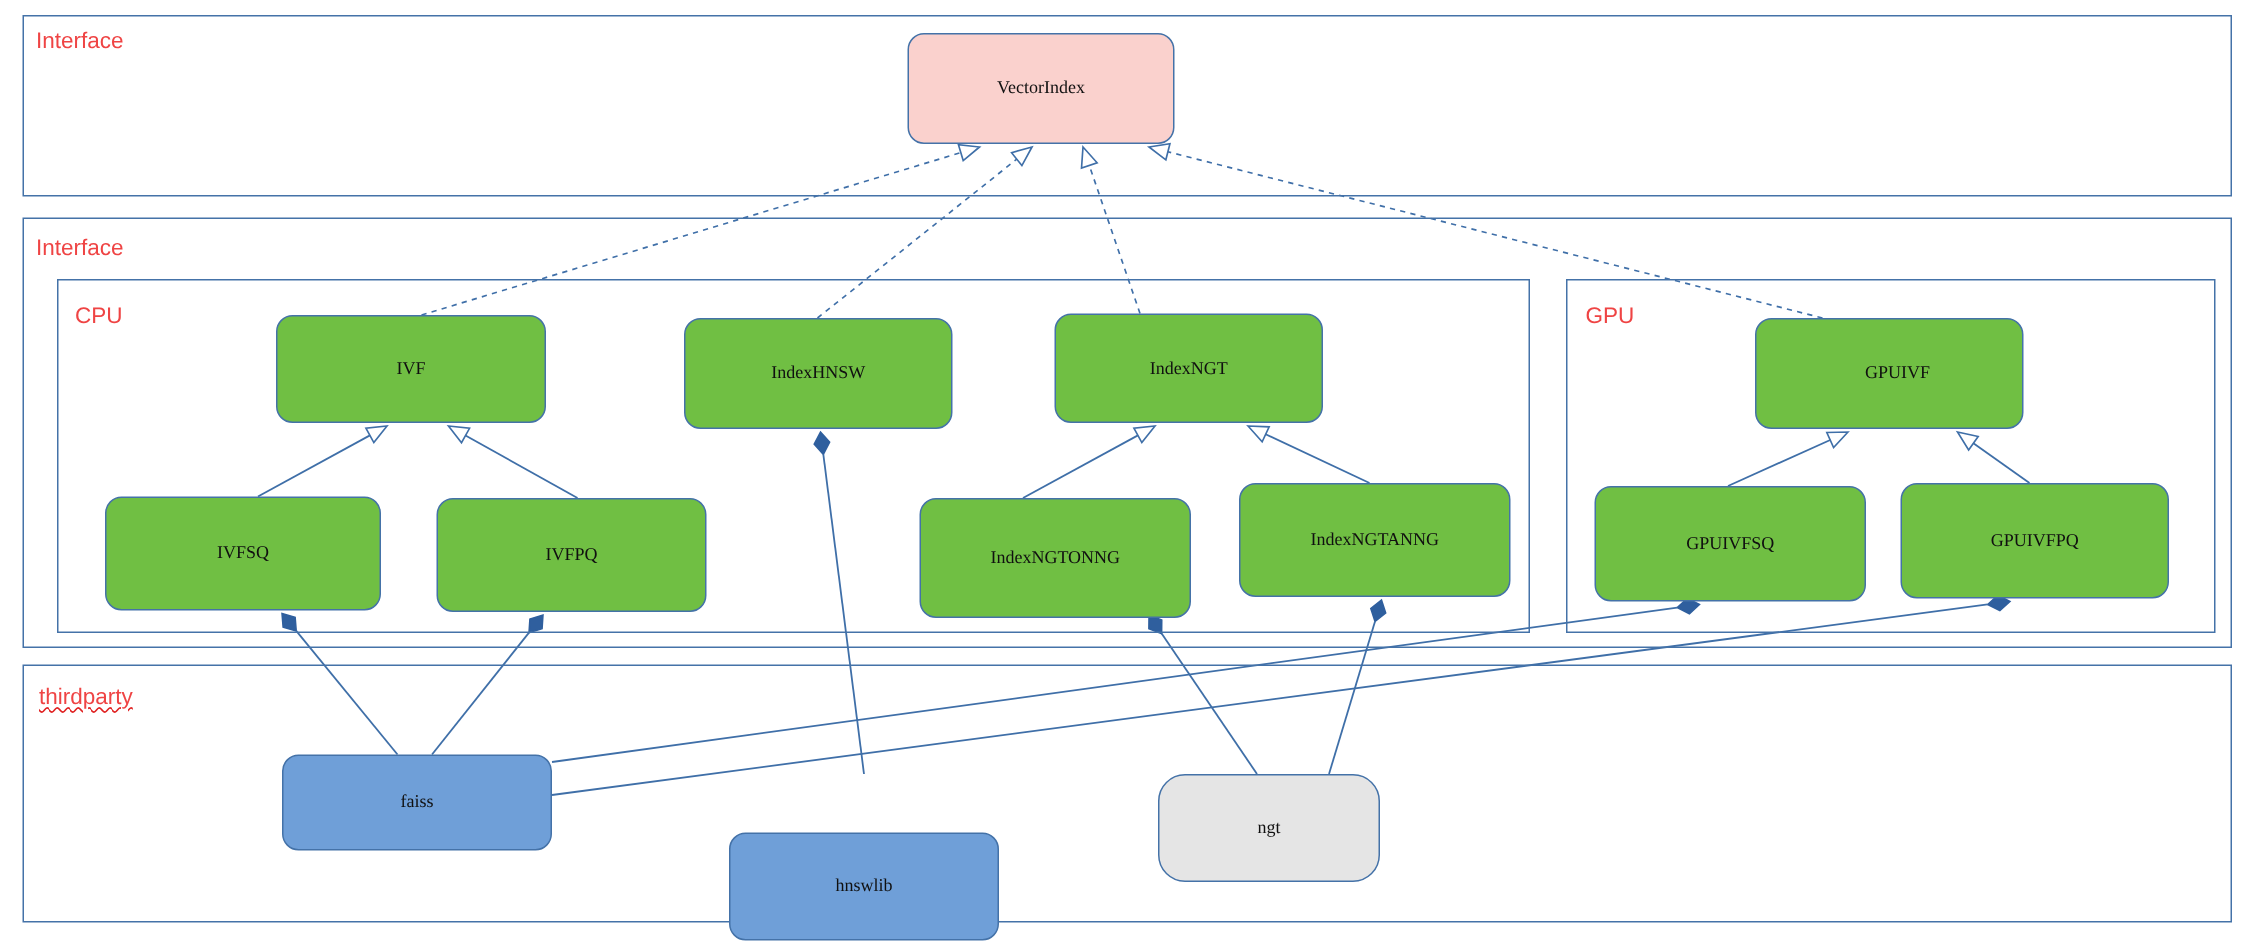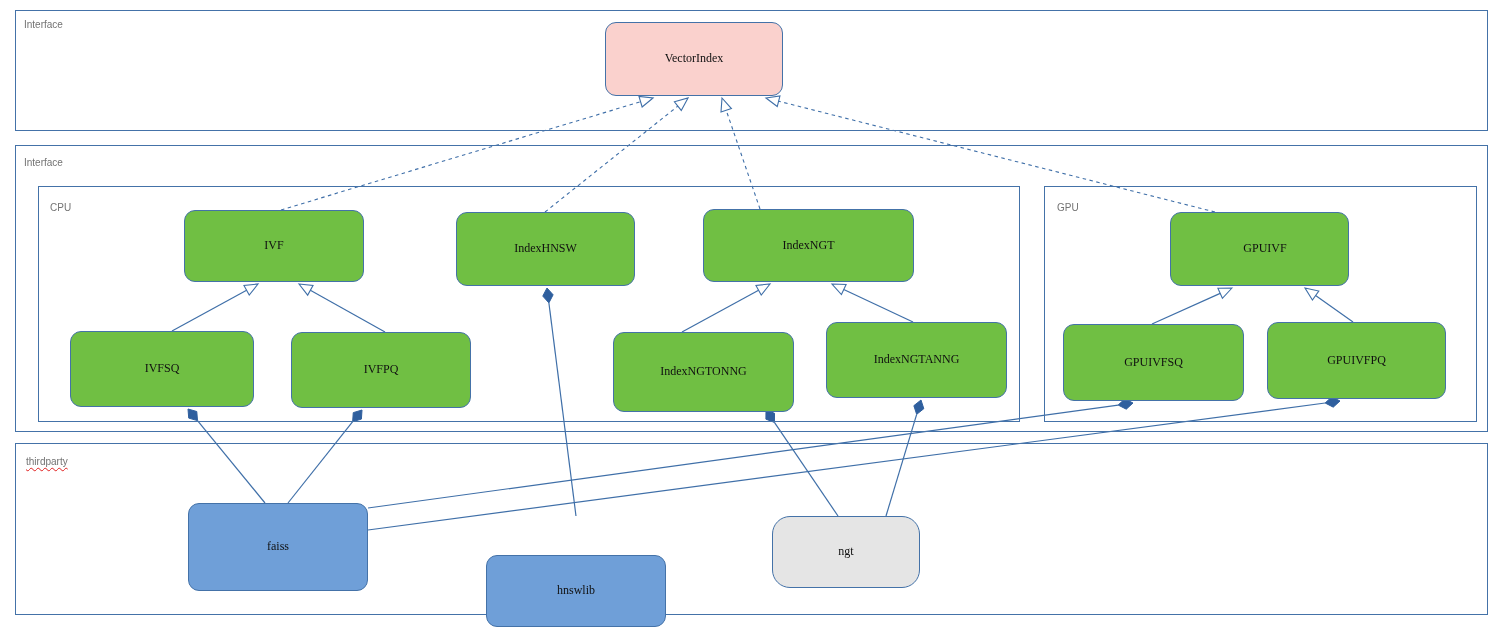--- a/index.html
+++ b/index.html
@@ -17,22 +17,22 @@
   }
   .group {
     position: absolute;
     border: 1.3px solid #4472a8;
     background: transparent;
     box-sizing: border-box;
   }
   .group-label {
     position: absolute;
     font-family: "Liberation Sans", sans-serif;
-    font-size: 10px;
-    color: #737373;
+    font-size: 15px;
+    color: #ef4444;
     white-space: nowrap;
     line-height: 1;
   }
   .group-label.misspelled {
     text-decoration: underline;
     text-decoration-color: #e02020;
     text-decoration-style: wavy;
     text-decoration-thickness: 1px;
     text-underline-offset: 2px;
   }
@@ -114,25 +114,25 @@
       <div class="group-label" style="left: 50px; top: 203px;">CPU</div>
       <div class="group" style="left: 1044px; top: 186px; width: 433px; height: 236px; border-color: rgb(68, 114, 168);"></div>
       <div class="group-label" style="left: 1057px; top: 203px;">GPU</div>
       <div class="group" style="left: 15px; top: 443px; width: 1473px; height: 172px; border-color: rgb(68, 114, 168);"></div>
       <div class="group-label misspelled" style="left: 26px; top: 457px;">thirdparty</div>
     </div>
   <div id="node-layer">
       <div class="node iface" style="left: 605px; top: 22px; width: 178px; height: 74px; border-color: rgb(68, 114, 168); background: rgb(250, 209, 205);">VectorIndex</div>
       <div class="node impl" style="left: 184px; top: 210px; width: 180px; height: 72px; border-color: rgb(68, 114, 168); background: rgb(112, 191, 67);">IVF</div>
       <div class="node impl" style="left: 456px; top: 212px; width: 179px; height: 74px; border-color: rgb(68, 114, 168); background: rgb(112, 191, 67);">IndexHNSW</div>
-      <div class="node impl" style="left: 703px; top: 209px; width: 211px; height: 73px; border-color: rgb(68, 114, 168); background: rgb(112, 191, 67);">IndexNGT</div>
+      <div class="node impl" style="left: 703px; top: 209px; width: 179px; height: 73px; border-color: rgb(68, 114, 168); background: rgb(112, 191, 67);">IndexNGT</div>
       <div class="node impl" style="left: 70px; top: 331px; width: 184px; height: 76px; border-color: rgb(68, 114, 168); background: rgb(112, 191, 67);">IVFSQ</div>
       <div class="node impl" style="left: 291px; top: 332px; width: 180px; height: 76px; border-color: rgb(68, 114, 168); background: rgb(112, 191, 67); text-align: right;">IVFPQ</div>
       <div class="node impl" style="left: 613px; top: 332px; width: 181px; height: 80px; border-color: rgb(68, 114, 168); background: rgb(112, 191, 67);">IndexNGTONNG</div>
       <div class="node impl" style="left: 826px; top: 322px; width: 181px; height: 76px; border-color: rgb(68, 114, 168); background: rgb(112, 191, 67);">IndexNGTANNG</div>
       <div class="node impl" style="left: 1170px; top: 212px; width: 179px; height: 74px; border-color: rgb(68, 114, 168); background: rgb(112, 191, 67); padding-left: 11px;">GPUIVF</div>
       <div class="node impl" style="left: 1063px; top: 324px; width: 181px; height: 77px; border-color: rgb(68, 114, 168); background: rgb(112, 191, 67);">GPUIVFSQ</div>
       <div class="node impl" style="left: 1267px; top: 322px; width: 179px; height: 77px; border-color: rgb(68, 114, 168); background: rgb(112, 191, 67);">GPUIVFPQ</div>
-      <div class="node third" style="left: 188px; top: 503px; width: 180px; height: 88px; border-color: rgb(68, 114, 168); background: rgb(111, 159, 216);">faiss</div>
+      <div class="node third" style="left: 188px; top: 503px; width: 180px; height: 64px; border-color: rgb(68, 114, 168); background: rgb(111, 159, 216);">faiss</div>
       <div class="node third" style="left: 486px; top: 516px; width: 180px; height: 72px; border-color: rgb(68, 114, 168); background: rgb(111, 159, 216); margin-top: 39px;">hnswlib</div>
       <div class="node third" style="left: 772px; top: 516px; width: 148px; height: 72px; border-color: rgb(68, 114, 168); background: #e5e5e5; border-radius: 18px;">ngt</div>
     </div>
 </div>
 
 </body></html>

